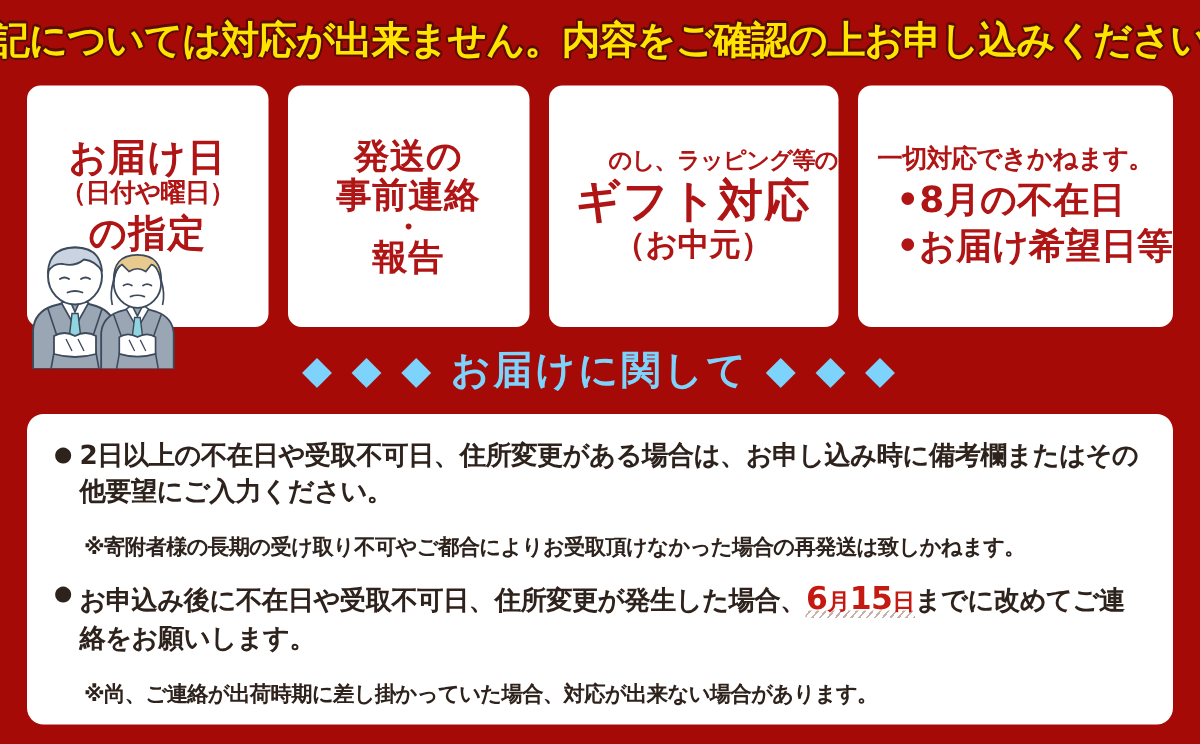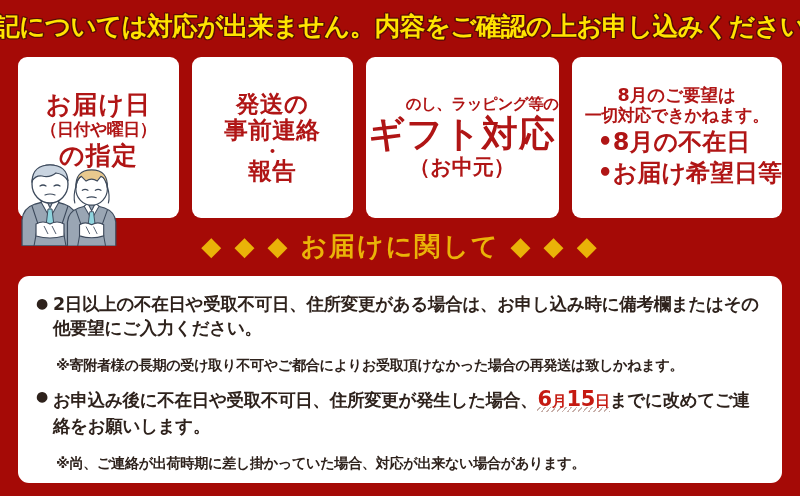--- a/index.html
+++ b/index.html
@@ -88,21 +88,21 @@
   .c1-l1 { font-size: 25px; letter-spacing: 1px; }
   .c1-l2 { font-size: 17px; letter-spacing: -0.5px; margin-top: 1px; }
   .c1-l3 { font-size: 25px; letter-spacing: 1px; margin-top: 2px; }
 
   
   .c2-l { font-size: 23.5px; letter-spacing: 0.5px; }
   .c2-dot { font-size: 20px; line-height: 0.7; }
 
   
   .c3-l1 { font-size: 15.5px; letter-spacing: -0.5px; margin-left: 40px; }
-  .c3-l2 { font-size: 36px; letter-spacing: 1px; margin-top: 1px; }
+  .c3-l2 { font-size: 30px; letter-spacing: 1px; margin-top: 1px; }
   .c3-l3 { font-size: 21px; letter-spacing: 0px; margin-top: 1px; }
 
   
   #card-august .card-inner { margin-top: -2px; }
   .c4-l1 { font-size: 17.5px; letter-spacing: 0px; }
   .c4-l2 { font-size: 17px; letter-spacing: -0.5px; margin-top: 1px; }
   .c4-b  { font-size: 24px; letter-spacing: 0px; margin-top: 4px; text-align: left; padding-left: 26px; }
 
   
   #bowing-people {
@@ -120,21 +120,21 @@
     position: absolute;
     left: 0;
     top: 222px;
     width: 800px;
     height: 48px;
     display: flex;
     align-items: center;
     justify-content: center;
   }
   #section-title-text {
-    color: #eab308;
+    color: #7dd3fc;
     font-size: 26px;
     font-weight: bold;
     letter-spacing: 2px;
     white-space: nowrap;
   }
 
   
   #notes-panel {
     position: absolute;
     left: 18px;
@@ -218,21 +218,20 @@
     <div class="card" id="card-gift-wrapping">
       <div class="card-inner">
         <span class="ln c3-l1">のし、ラッピング等の</span>
         <span class="ln c3-l2">ギフト対応</span>
         <span class="ln c3-l3">（お中元）</span>
       </div>
     </div>
 
     <div class="card" id="card-august">
       <div class="card-inner">
-        <span class="ln c4-l1">8月のご要望は</span>
         <span class="ln c4-l2">一切対応できかねます。</span>
         <span class="ln c4-b">•8月の不在日</span>
         <span class="ln c4-b">•お届け希望日等</span>
       </div>
     </div>
 
   </div>
 
   <svg id="bowing-people" viewBox="0 0 108 84">
 

